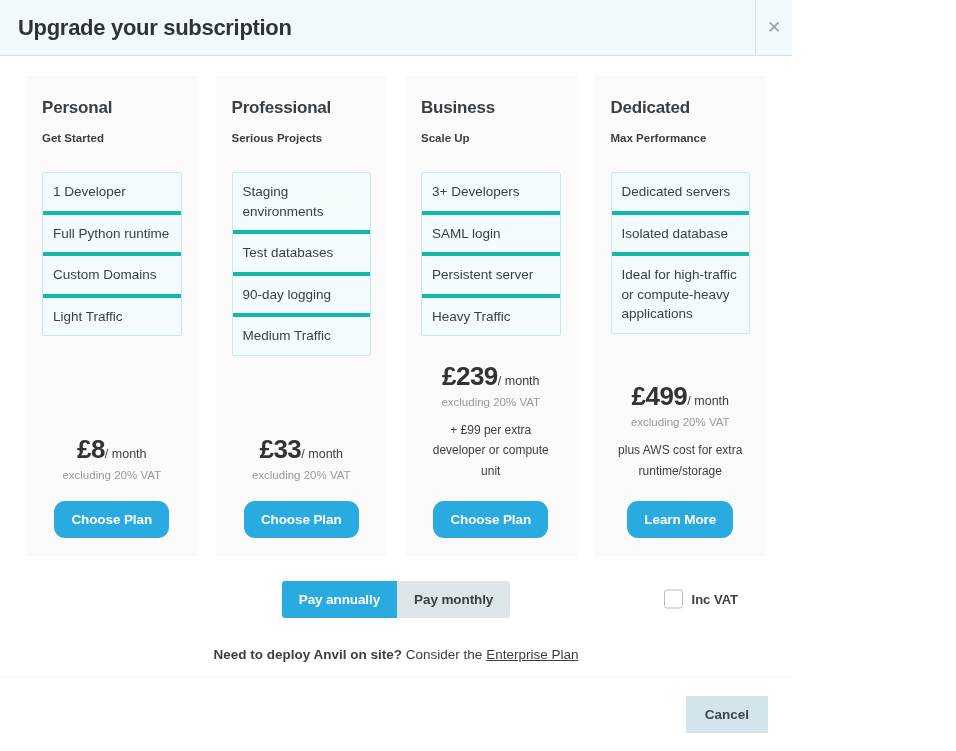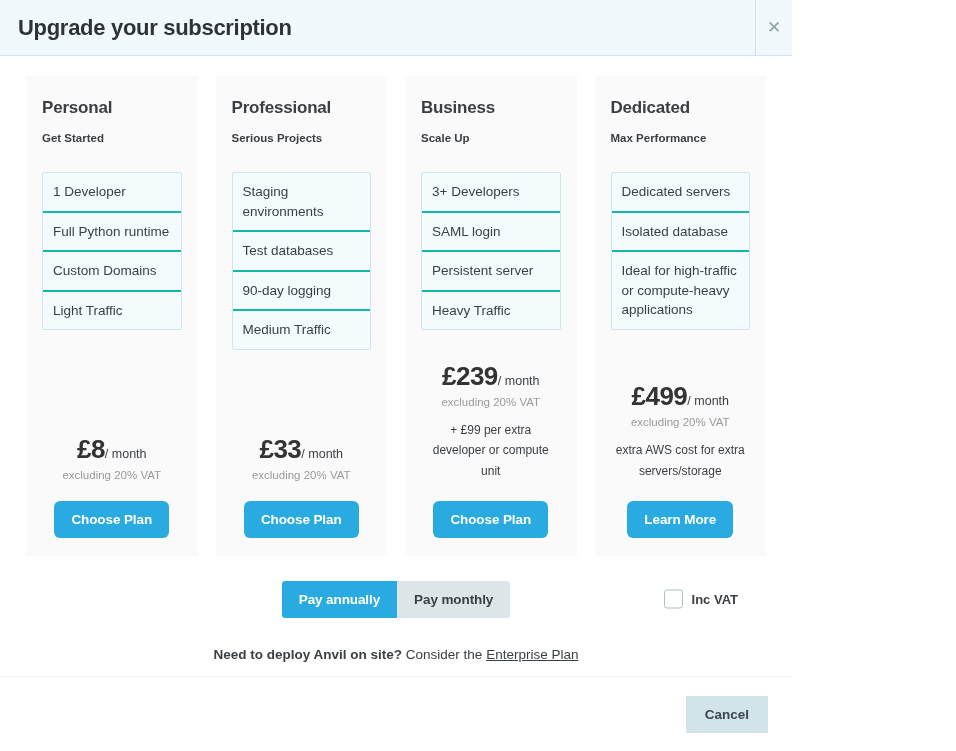--- a/index.html
+++ b/index.html
@@ -110,21 +110,21 @@
     width: 100%;
     border: 1px solid #cfe6ef;
     background: #f4fbfd;
     border-radius: 2px;
   }
   .feature-item {
     font-size: 13.5px;
     color: #3a3f44;
     padding: 9px 10px;
     line-height: 1.45;
-    border-bottom: 2px solid #14b8a6;
+    border-bottom: 4px solid #14b8a6;
   }
   .feature-item:last-child { border-bottom: none; }
 
   .price-block {
     margin-top: auto;
     width: 100%;
     text-align: center;
     padding-top: 26px;
   }
   .price-line {
@@ -155,21 +155,21 @@
     padding: 0 4px;
   }
   .plan-button {
     display: inline-block;
     margin-top: 20px;
     background: #29abe2;
     color: #ffffff;
     font-size: 13.5px;
     font-weight: bold;
     border: none;
-    border-radius: 6px;
+    border-radius: 11px;
     padding: 11px 17px;
     cursor: pointer;
     font-family: "Liberation Sans", sans-serif;
     letter-spacing: -0.1px;
   }
 
   
   .controls-row {
     position: relative;
     height: 46px;
@@ -334,21 +334,21 @@
         <div class="feature-box">
           <div class="feature-item">Dedicated servers</div>
           <div class="feature-item">Isolated database</div>
           <div class="feature-item">Ideal for high-traffic or compute-heavy applications</div>
         </div>
         <div class="price-block">
           <div class="price-line">
             <span class="price-amount">£499</span><span class="price-period">/ month</span>
           </div>
           <div class="price-vat">excluding 20% VAT</div>
-          <div class="price-note">extra AWS cost for extra servers/storage</div>
+          <div class="price-note">plus AWS cost for extra runtime/storage</div>
           <button class="plan-button">Learn More</button>
         </div>
       </div>
 
     </div>
 
     <div class="controls-row">
       <div class="billing-toggle">
         <button class="toggle-btn active">Pay annually</button>
         <button class="toggle-btn inactive">Pay monthly</button>

